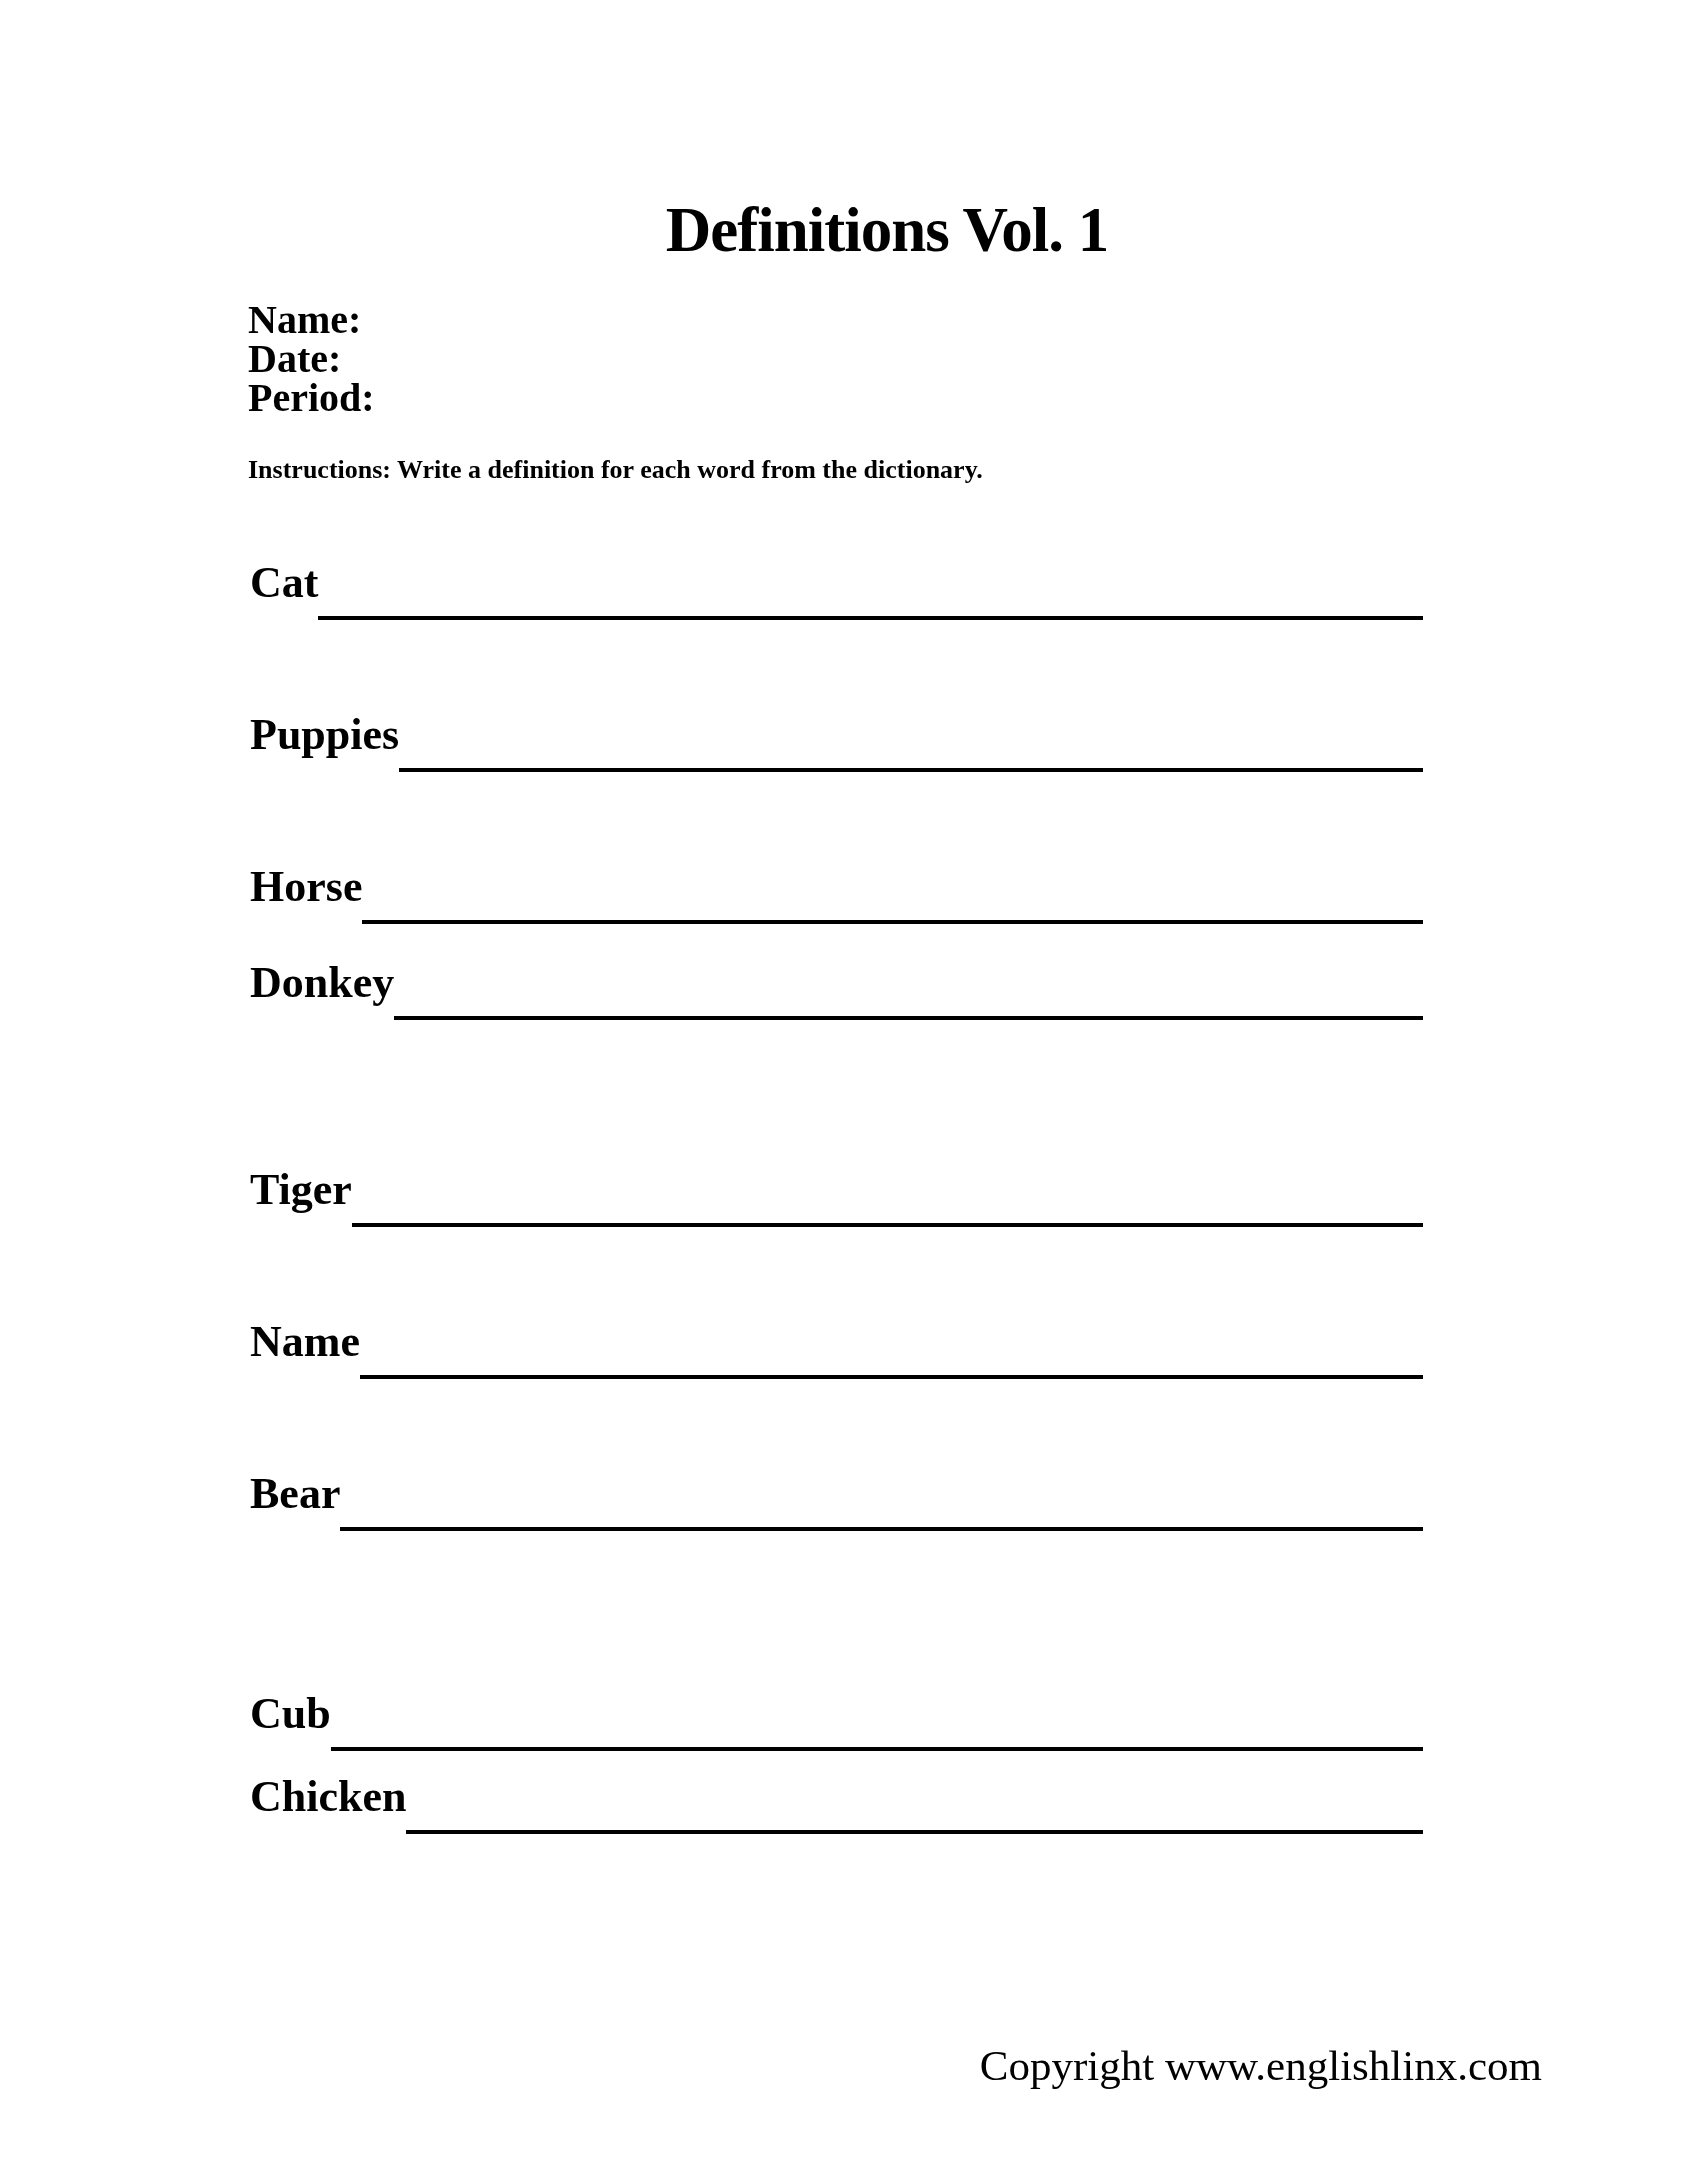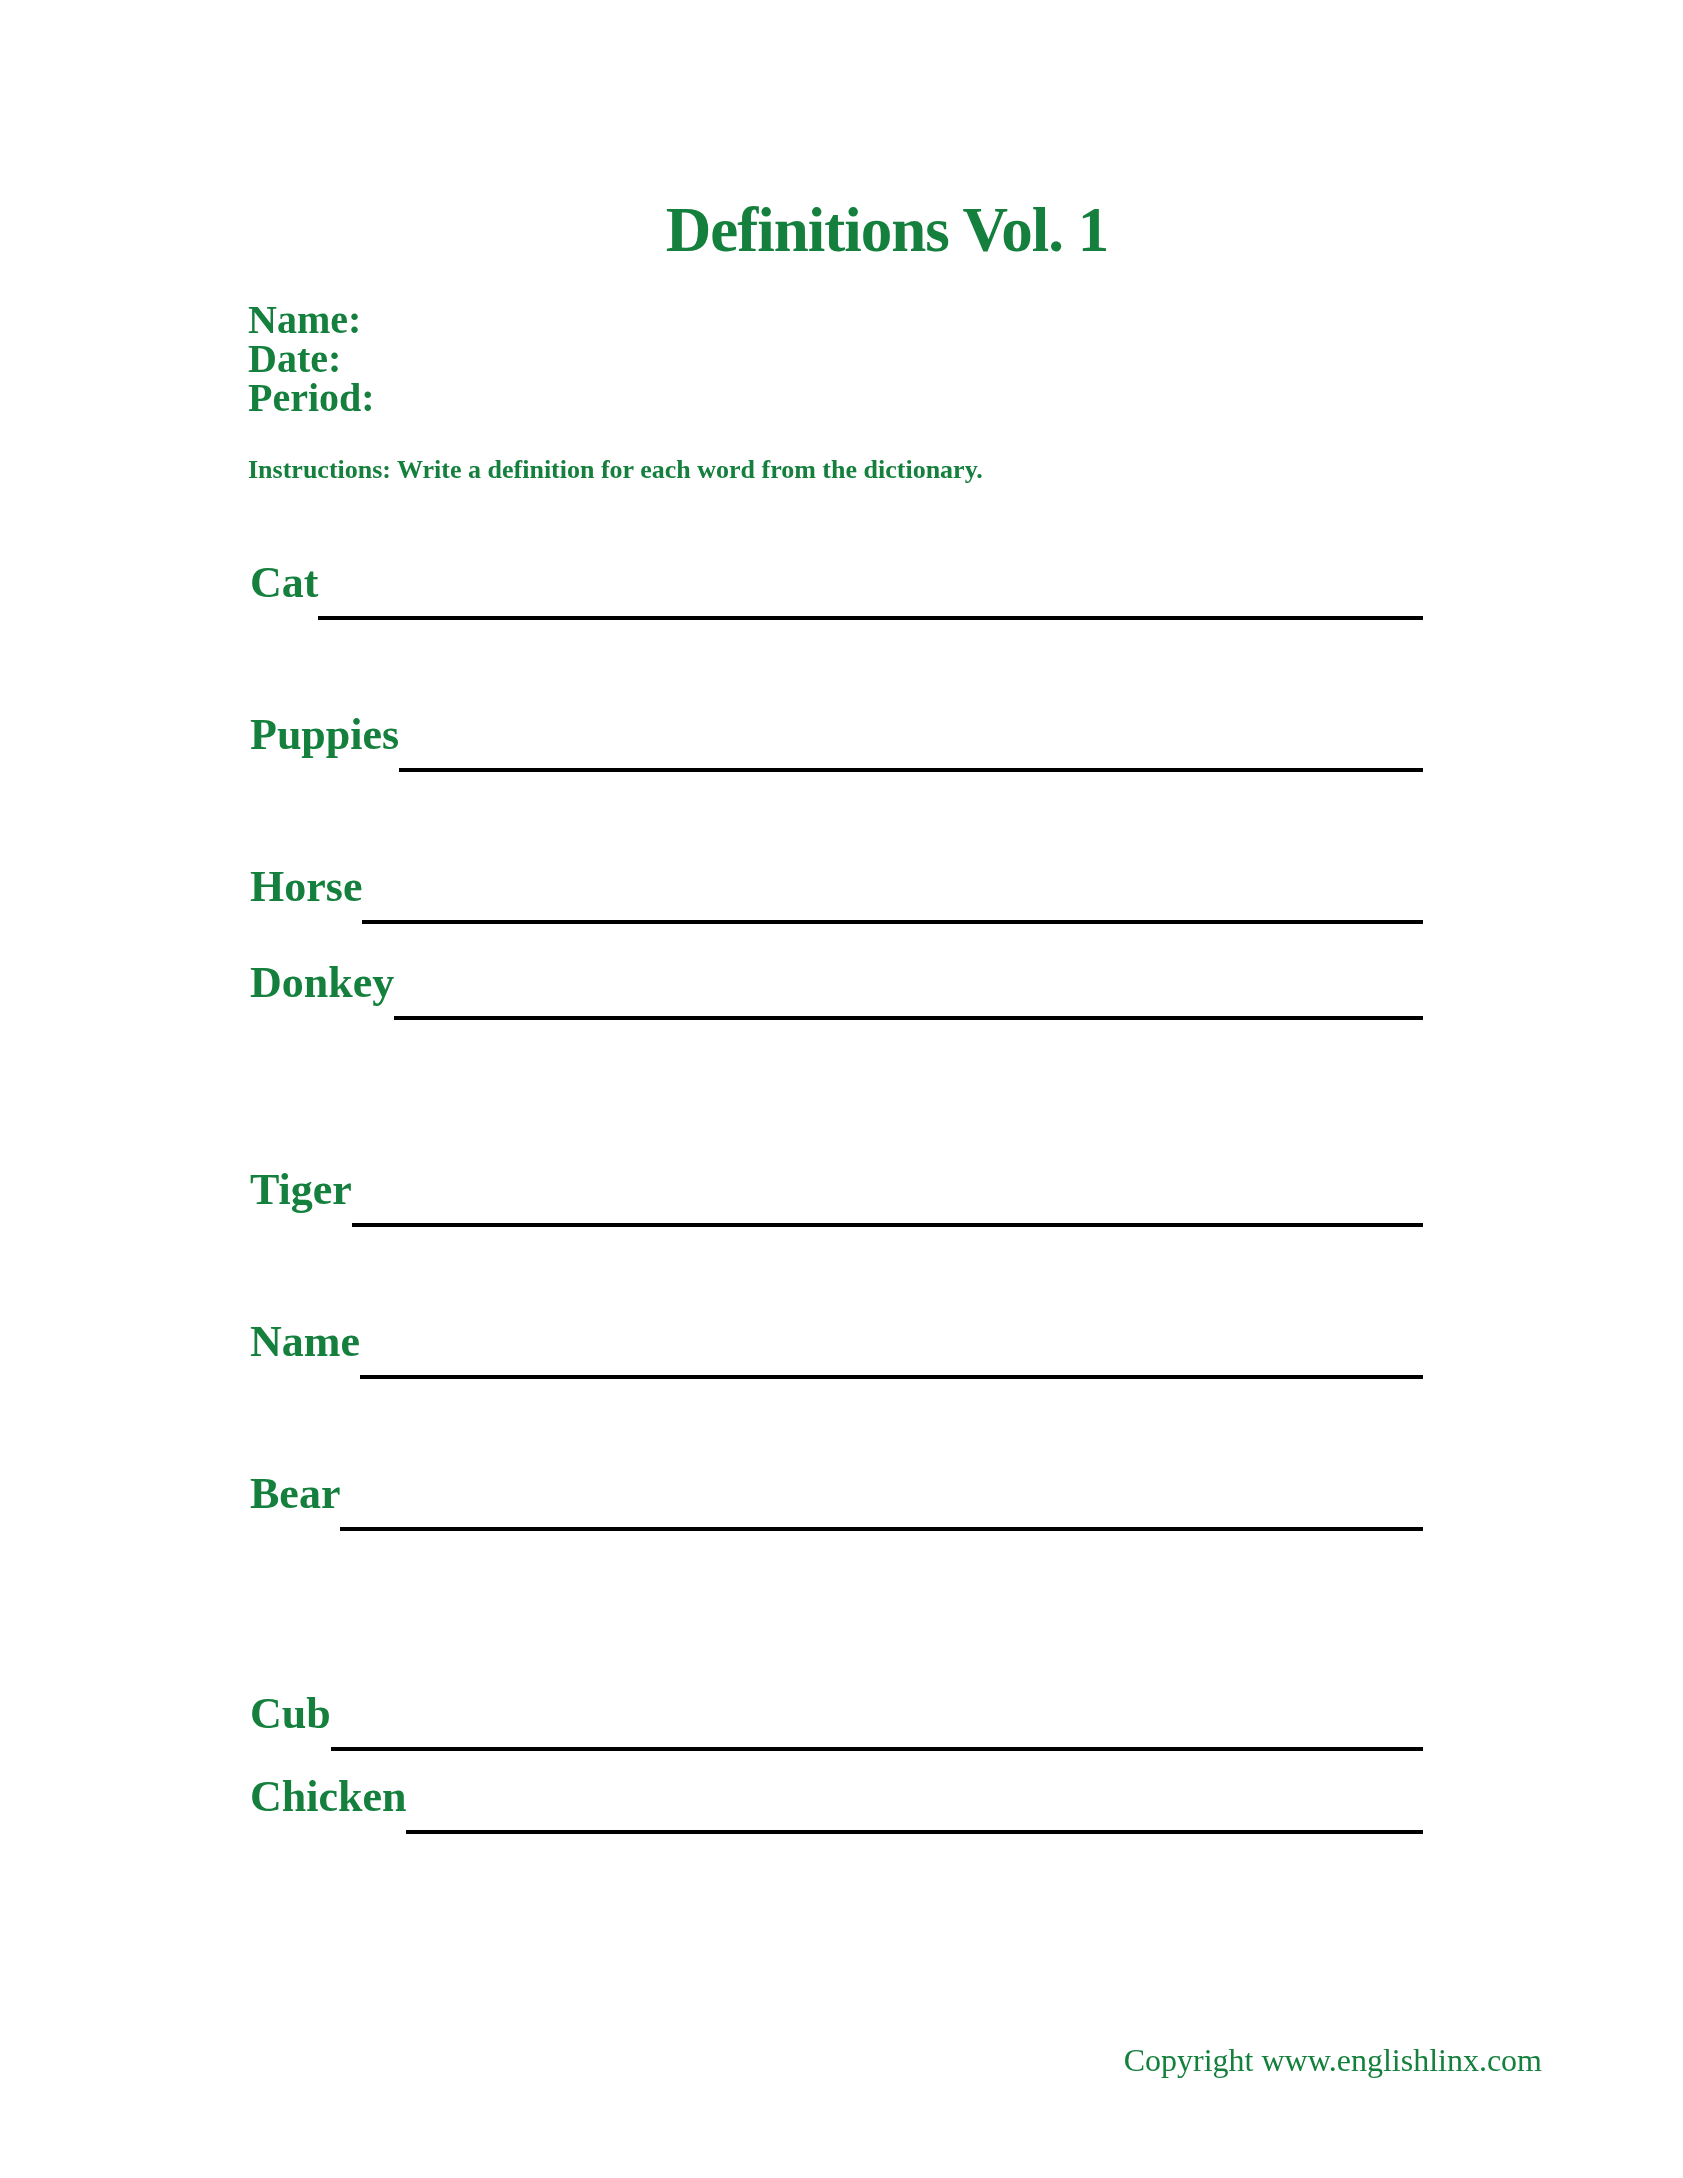--- a/index.html
+++ b/index.html
@@ -1,21 +1,21 @@
 <!DOCTYPE html>
 <html><head>
 <meta charset="utf-8">
 <style>
   html, body { margin: 0; padding: 0; background: #ffffff; }
   .page {
     position: relative;
     width: 1683px;
     height: 2178px;
     background: #ffffff;
-    color: #15803d;
+    color: #000000;
     font-family: "Liberation Serif", serif;
     overflow: hidden;
   }
   .title {
     position: absolute;
     top: 199px;
     left: 0;
     width: 100%;
     margin: 0;
     text-align: center;
@@ -58,21 +58,21 @@
   }
   .definition-blank {
     flex: 1;
     align-self: stretch;
     border-bottom: 4px solid #000000;
   }
   .copyright {
     position: absolute;
     top: 2044px;
     right: 141px;
-    font-size: 32px;
+    font-size: 43px;
     font-weight: normal;
     line-height: 1;
     white-space: nowrap;
   }
 </style>
 </head>
 <body>
 
 <div class="page">
 

